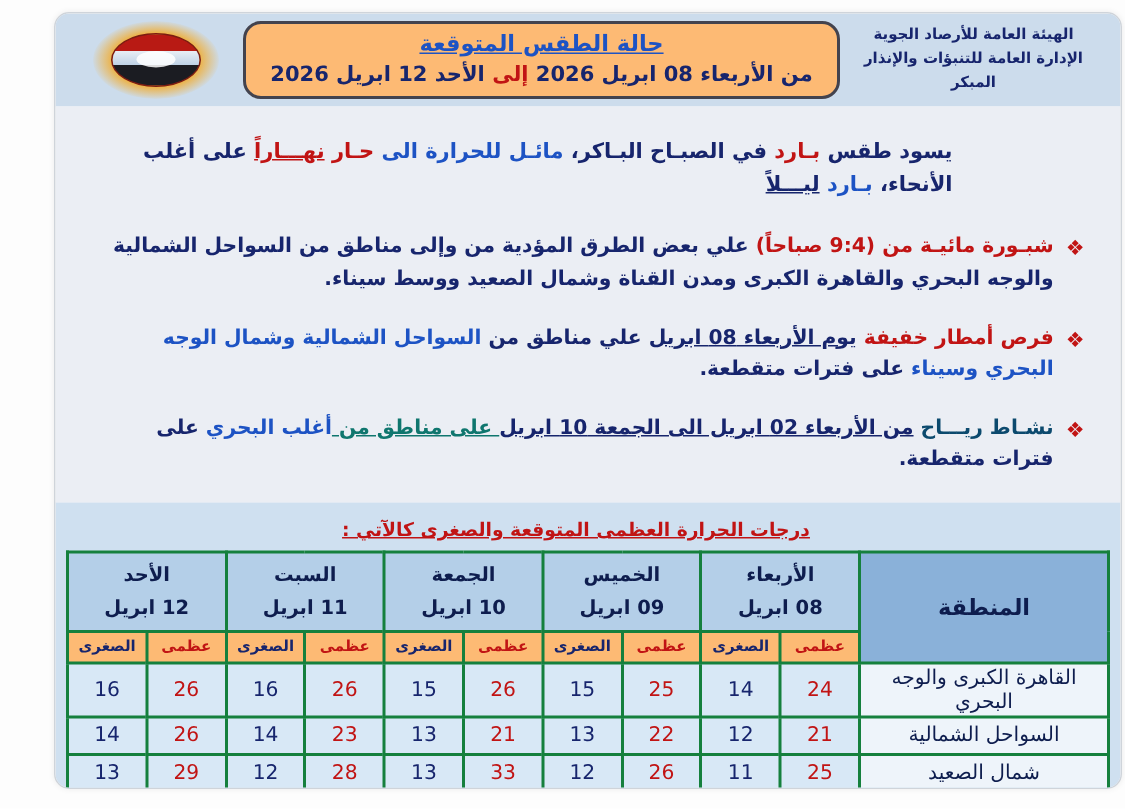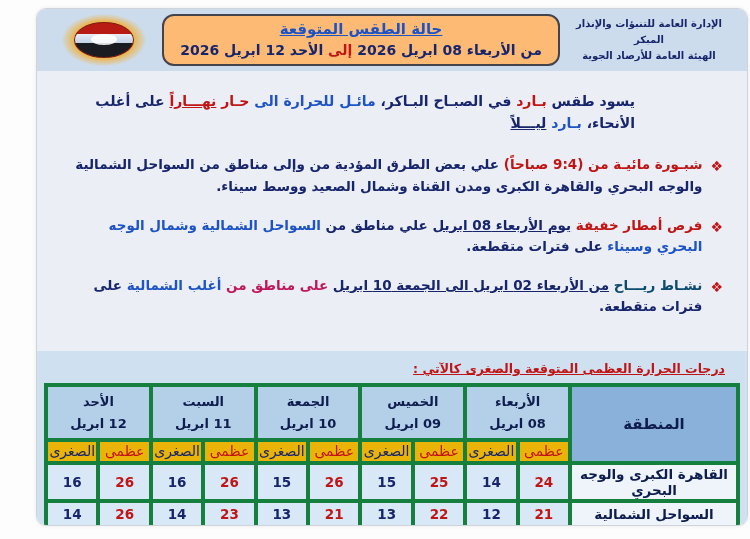--- a/index.html
+++ b/index.html
@@ -44,68 +44,68 @@
     background:linear-gradient(to bottom,#b81a14 0%,#b81a14 32%,#e9eef5 32%,#bfd2e6 60%,#1b1c22 60%,#1b1c22 100%);
     position:relative;overflow:hidden;
   }
   .logo-core::after{
     content:"";position:absolute;left:16px;top:11px;width:26px;height:11px;
     border-radius:50%;background:rgba(255,255,255,.85);
   }
   
   .body-area{
     flex:0 0 224px;background:var(--body-bg,#ebeef4);
-    direction:rtl;padding:16px 24px 16px 24px;box-sizing:border-box;
+    direction:rtl;padding:16px 24px 0 24px;box-sizing:border-box;
   }
   .summary{
     font-size:14px;font-weight:bold;line-height:1.55;
     padding-right:88px;margin:4px 0 20px 0;
   }
   .bullet{display:flex;gap:8px;margin-bottom:17px;font-size:13.5px;font-weight:bold;line-height:1.6;}
   .bullet-marker{color:var(--red,#c11414);font-size:14px;flex:0 0 auto;padding-top:1px;}
   .bullet-text{flex:1 1 auto;margin-left:10px;}
   
   .lower-band{flex:1 1 auto;background:var(--lower-band,#cfe0f0);direction:rtl;padding:8px 6px 0 6px;box-sizing:border-box;}
   .table-title{
-    text-align:right;color:var(--red,#c11414);font-weight:bold;font-size:12.5px;
+    text-align:center;color:var(--red,#c11414);font-weight:bold;font-size:12.5px;
     text-decoration:underline;padding:2px 16px 7px 0;
   }
   table.temps{
     width:696px;margin:0 auto;border-collapse:collapse;table-layout:fixed;
     border:2px solid #6e8aa6;background:var(--table-cell,#d8e8f6);
   }
-  table.temps th,table.temps td{border:4px solid #15803d;}
+  table.temps th,table.temps td{border:2px solid #15803d;}
   th.region-head{
     width:162px;background:var(--table-region-header,#8ab1d9);
     color:#0e1d4e;font-size:15px;font-weight:bold;
   }
   th.day-head{
     background:var(--table-day-header,#b4cfe8);color:#0e1d4e;
     font-size:13px;font-weight:bold;padding:3px 0 2px;line-height:1.7;height:46px;
   }
   tr.sub-row th{
-    background:#eab308;font-size:14px;font-weight:normal;height:17px;padding:1px 0;
+    background:#fdba74;font-size:10px;font-weight:bold;height:17px;padding:1px 0;
   }
   th.sub-max{color:var(--red,#c11414);}
   th.sub-min{color:var(--navy,#17256d);}
-  table.temps td{height:21px;text-align:center;font-weight:bold;font-size:13.5px;}
+  table.temps td{height:21px;text-align:center;font-weight:normal;font-size:13.5px;}
   td.t-max{color:var(--red,#c11414);}
   td.t-min{color:var(--navy,#17256d);}
   td.region-cell{background:var(--table-region-cell,#eef4fa);color:#0e1d4e;font-size:12px;}
 </style>
 </head>
 <body>
 
 <div class="canvas">
   <div class="page">
 
     <div class="header-band">
       <div class="agency">
+        <div>الهيئة العامة للأرصاد الجوية</div>
         <div>الإدارة العامة للتنبؤات والإنذار المبكر</div>
-        <div>الهيئة العامة للأرصاد الجوية</div>
       </div>
       <div class="title-box">
         <div class="main-title">حالة الطقس المتوقعة</div>
         <div class="date-line">
           <span>من الأربعاء 08 ابريل 2026</span>
           <span class="to-word">إلى</span>
           <span>الأحد 12 ابريل 2026</span>
         </div>
       </div>
       <div class="logo-wrap">
@@ -121,21 +121,21 @@
           <div class="bullet">
             <span class="bullet-marker">❖</span>
             <div class="bullet-text"><span style="color: rgb(193, 20, 20);">شبـورة مائيـة من (9:4 صباحاً)</span><span style="color: rgb(23, 37, 109);"> علي بعض الطرق المؤدية من وإلى مناطق من السواحل الشمالية والوجه البحري والقاهرة الكبرى ومدن القناة وشمال الصعيد ووسط سيناء.</span></div>
           </div>
           <div class="bullet">
             <span class="bullet-marker">❖</span>
             <div class="bullet-text"><span style="color: rgb(193, 20, 20);">فرص أمطار خفيفة </span><span style="color: rgb(23, 37, 109); text-decoration: underline;">يوم الأربعاء 08 ابريل</span><span style="color: rgb(23, 37, 109);"> علي مناطق من </span><span style="color: rgb(29, 83, 196);">السواحل الشمالية وشمال الوجه البحري وسيناء</span><span style="color: rgb(23, 37, 109);"> على فترات متقطعة.</span></div>
           </div>
           <div class="bullet">
             <span class="bullet-marker">❖</span>
-            <div class="bullet-text"><span style="color: #0c4a6e;">نشـاط ريـــاح </span><span style="color: rgb(23, 37, 109); text-decoration: underline;">من الأربعاء 02 ابريل الى الجمعة 10 ابريل</span><span style="color: #be185d;"> على مناطق من </span><span style="color: rgb(29, 83, 196);">أغلب الشمالية</span><span style="color: rgb(23, 37, 109);"> على فترات متقطعة.</span></div>
+            <div class="bullet-text"><span style="color: #0c4a6e;">نشـاط ريـــاح </span><span style="color: rgb(23, 37, 109); text-decoration: underline;">من الأربعاء 02 ابريل الى الجمعة 10 ابريل</span><span style="color: #0f766e; text-decoration: underline;"> على مناطق من </span><span style="color: rgb(29, 83, 196);">أغلب البحري</span><span style="color: rgb(23, 37, 109);"> على فترات متقطعة.</span></div>
           </div>
         </div>
     </div>
 
     <div class="lower-band">
       <div class="table-title">درجات الحرارة العظمى المتوقعة والصغرى كالآتي :</div>
       <table class="temps">
         <thead>
           <tr id="head-row-1">
               <th class="region-head" rowspan="2">المنطقة</th>

